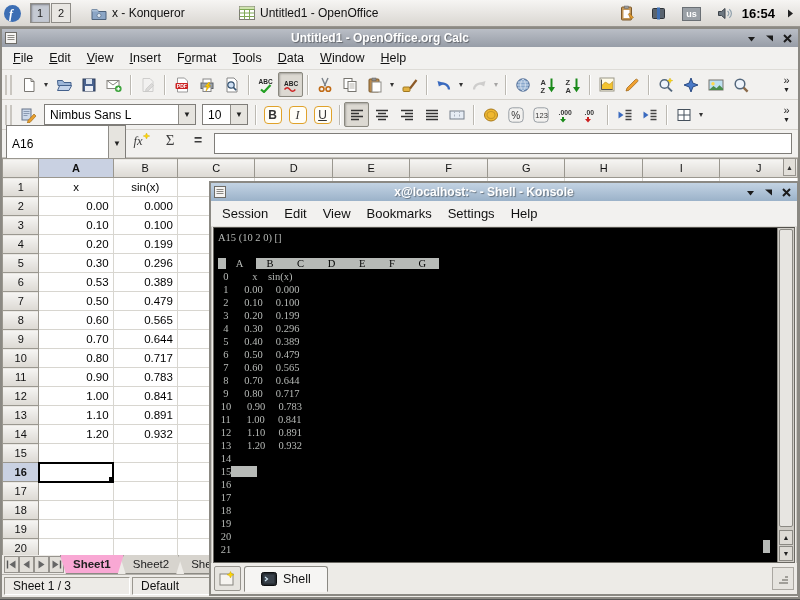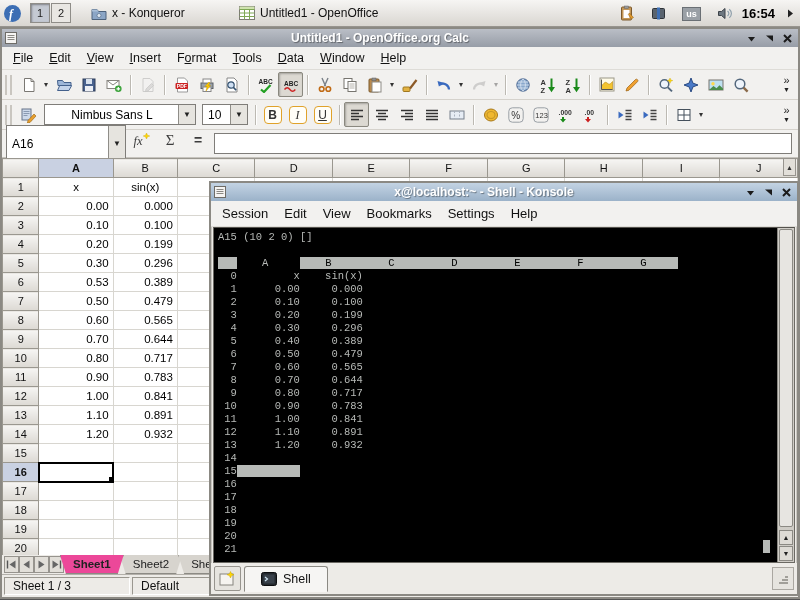--- a/index.html
+++ b/index.html
@@ -79,33 +79,33 @@
   .grid td.sel { outline:2px solid #000; outline-offset:-1px; position:relative; }
   .grid td.sel::after { content:""; position:absolute; right:-1px; bottom:-1px; width:5px; height:5px; background:#000; }
   .vstub { position:absolute; top:0; right:2px; width:13px; height:18px; background:#e2dfd9;
     border:1px solid #97948e; display:flex; align-items:center; justify-content:center; font-size:7px; color:#333; }
 
   
   .tabbar { height:20px; display:flex; align-items:stretch; background:#edebe7; padding-left:2px; border-bottom:1px solid #b3b0aa; }
   .navbtn { width:15px; margin:1px 0; border:1px solid #97948e; background:#e2dfd9; display:flex; align-items:center; justify-content:center; }
   .sheet-tab { padding:0 12px; font-size:11.5px; display:flex; align-items:center; background:#d7d4ce;
     border:1px solid #8c8a84; border-top:none; clip-path:polygon(0 0,100% 0,calc(100% - 6px) 100%,6px 100%); margin-left:-4px; color:#222; }
-  .sheet-tab.active { background:#ec4899; font-weight:bold; z-index:2; }
+  .sheet-tab.active { background:#f9a8d4; font-weight:bold; z-index:2; }
   .statusbar { height:22px; display:flex; align-items:center; background:#edebe7; font-size:12px; padding:0 1px; }
   .sb-cell { height:18px; margin:1px; padding:0 8px; display:flex; align-items:center; color:#111;
     border:1px solid; border-color:#9a978f #ffffff #ffffff #9a978f; }
 
   
   .konwin { left:209px; top:181px; width:590px; height:415px; z-index:20; }
   .konwin .titlebar { background:linear-gradient(#c3d3e3,#9bb2c9); }
   .konwin .menubar { height:26px; font-size:13px; }
   .termwrap { position:relative; margin:0 2px; height:336px; display:flex; background:#000;
     border:1px solid #6b6963; border-top-color:#55534e; }
   pre.term { flex:1; overflow:hidden; padding:3px 0 0 4px; background:#000; color:#b7bab7;
-    font-family:Liberation Mono, monospace; font-size:10.5px; line-height:13px; }
+    font-family:Liberation Serif, serif; font-size:10.5px; line-height:13px; }
   .rv { background:#b7bab7; color:#000; }
   .termcursor { position:absolute; width:7px; height:13px; background:#b7bab7; right:24px; top:312px; }
   .kscroll { width:17px; background:#cfccc6; border-left:1px solid #8b8983; display:flex; flex-direction:column; padding:1px; }
   .kthumb { height:298px; background:#e7e5e1; border:1px solid #8b8983; border-radius:2px; }
   .kfill { flex:1; }
   .kbtn { height:15px; border:1px solid #8b8983; background:#dedbd5; display:flex; align-items:center;
     justify-content:center; font-size:7px; color:#222; margin-top:1px; }
   .ktabbar { height:31px; display:flex; align-items:center; gap:3px; padding:2px 3px; background:#edebe7; }
   .knewbtn { width:27px; height:25px; border:1px solid #97948e; border-radius:2px; background:#e6e4df;
     display:flex; align-items:center; justify-content:center; }
@@ -457,21 +457,21 @@
       <div class="handle"></div>
       <div class="tb-btn" title="Styles and Formatting">
         <span class="icn">
           <svg width="16" height="16">
             <rect x="1" y="2" width="9" height="11" fill="#cdd9ea" stroke="#66748a"></rect>
             <path d="M2.5 4.5h6M2.5 6.5h6M2.5 8.5h4" stroke="#8a9ab2"></path>
             <path d="M7 13.5L13 7l2 2-6 6.5-2.7.7z" fill="#e8a030" stroke="#96600a" stroke-width=".6"></path>
           </svg>
         </span>
       </div>
-      <div class="combo" style="width: 152px; text-align: center;">
+      <div class="combo" style="width: 152px;">
         <span class="cval">Nimbus Sans L</span>
         <span class="arrow-btn">▼</span>
       </div>
       <div class="combo" style="width: 46px;">
         <span class="cval">10</span>
         <span class="arrow-btn">▼</span>
       </div>
       <div class="tb-sep"></div>
       <div class="tb-btn" title="Bold">
         <span class="icn">

